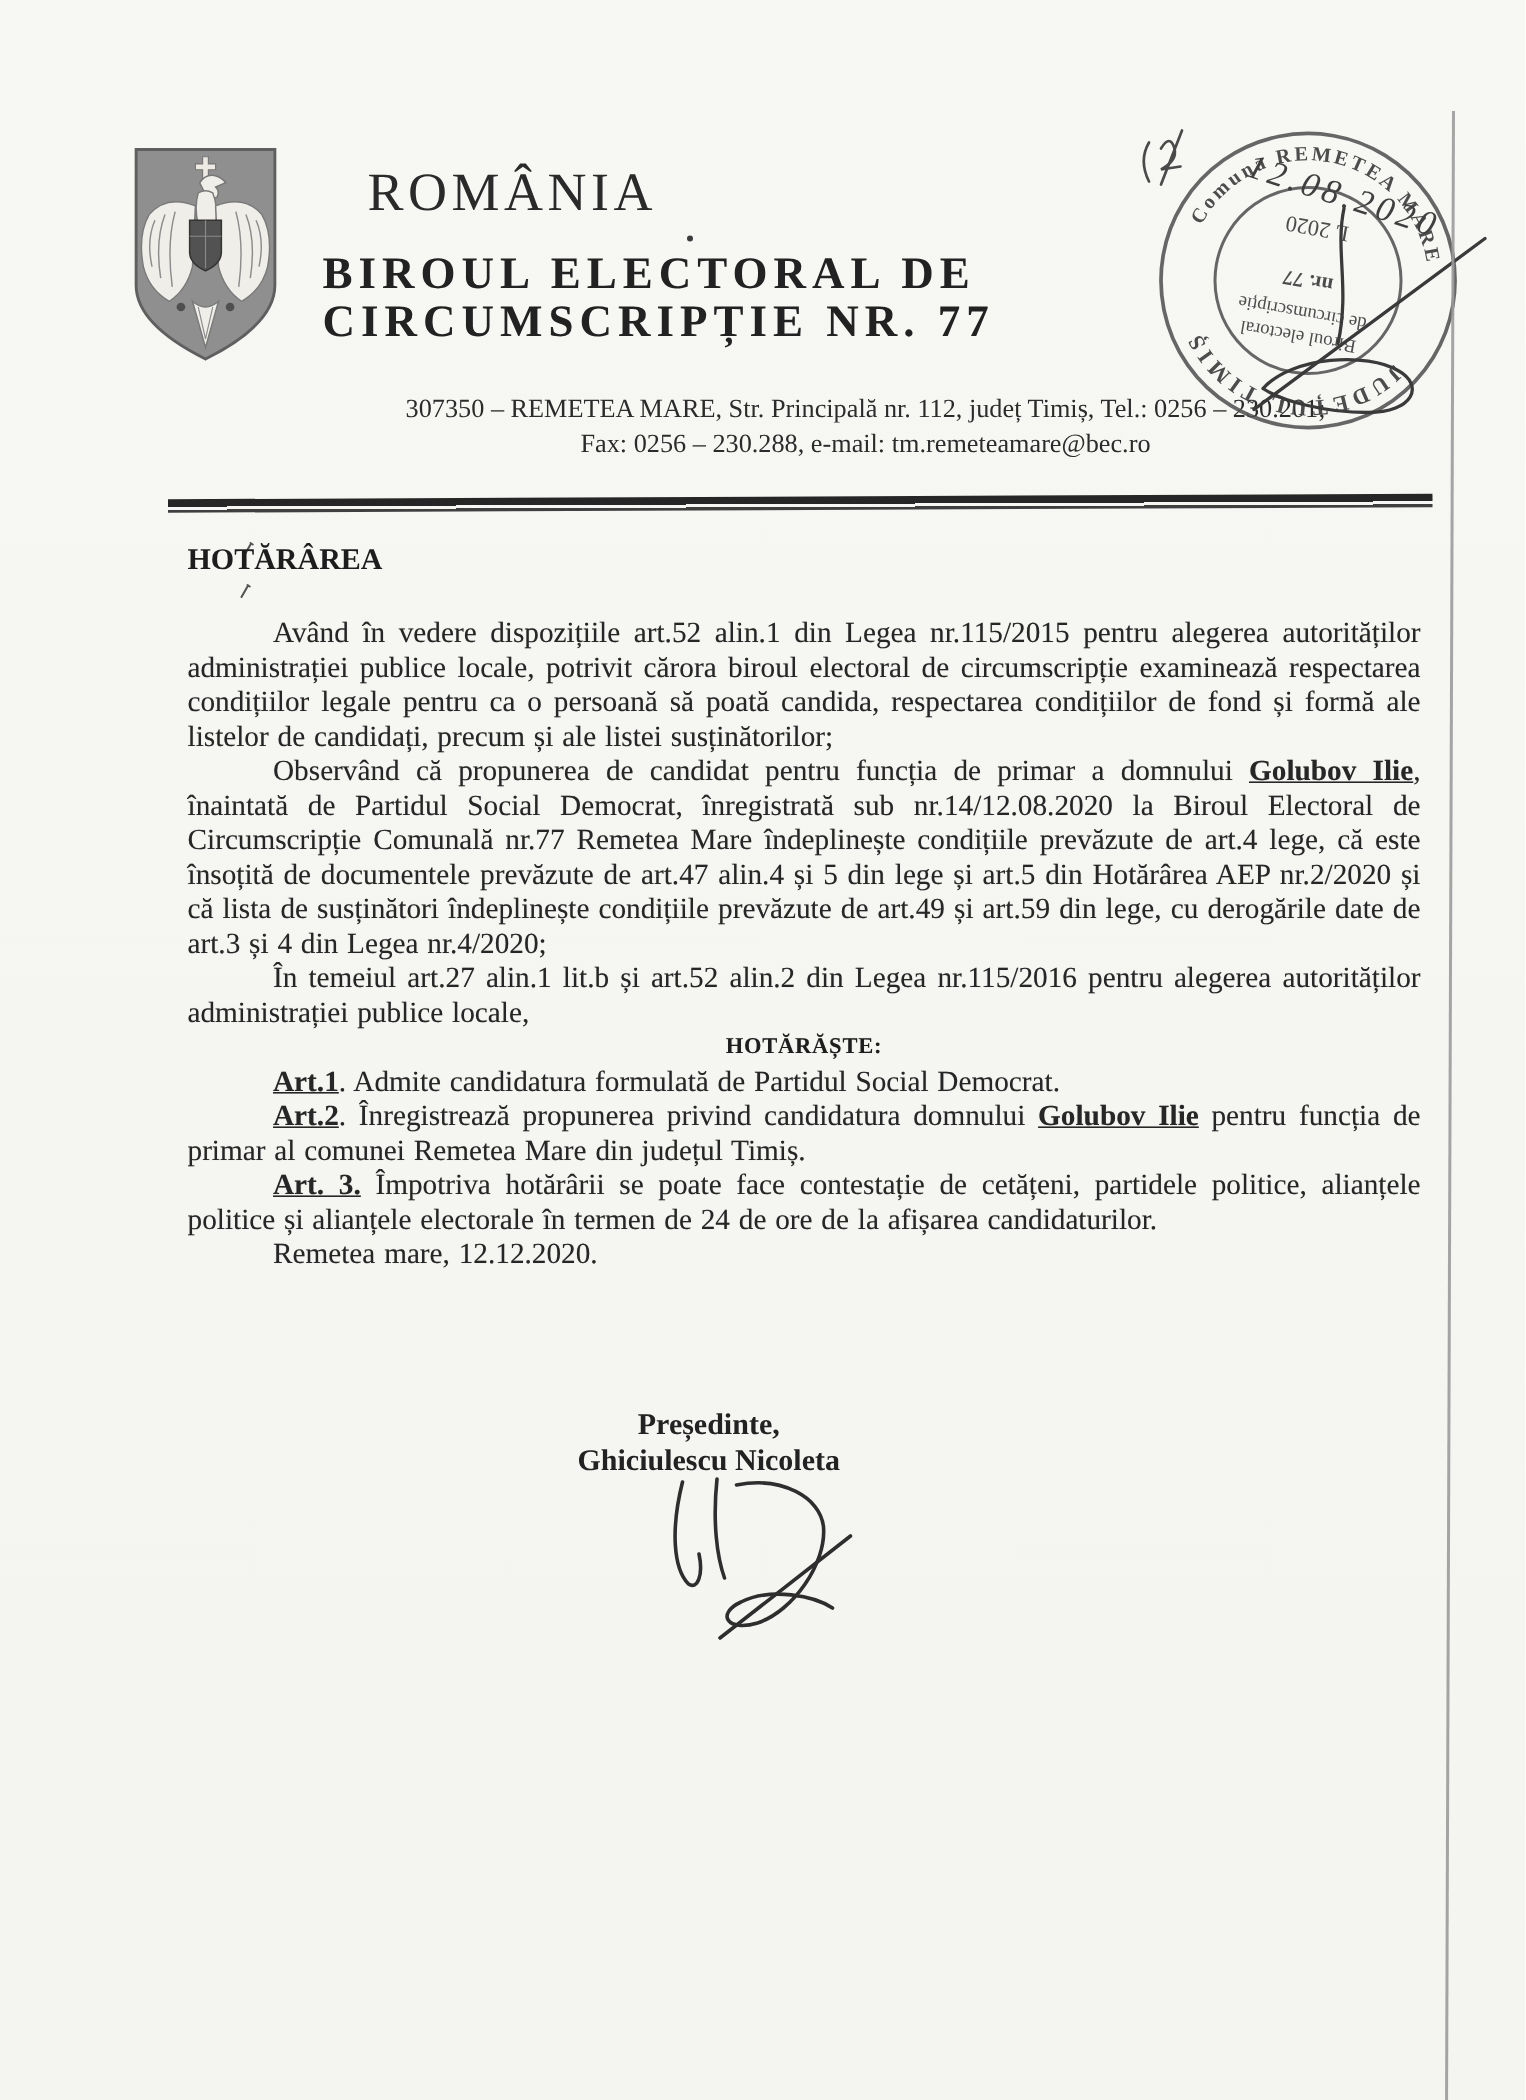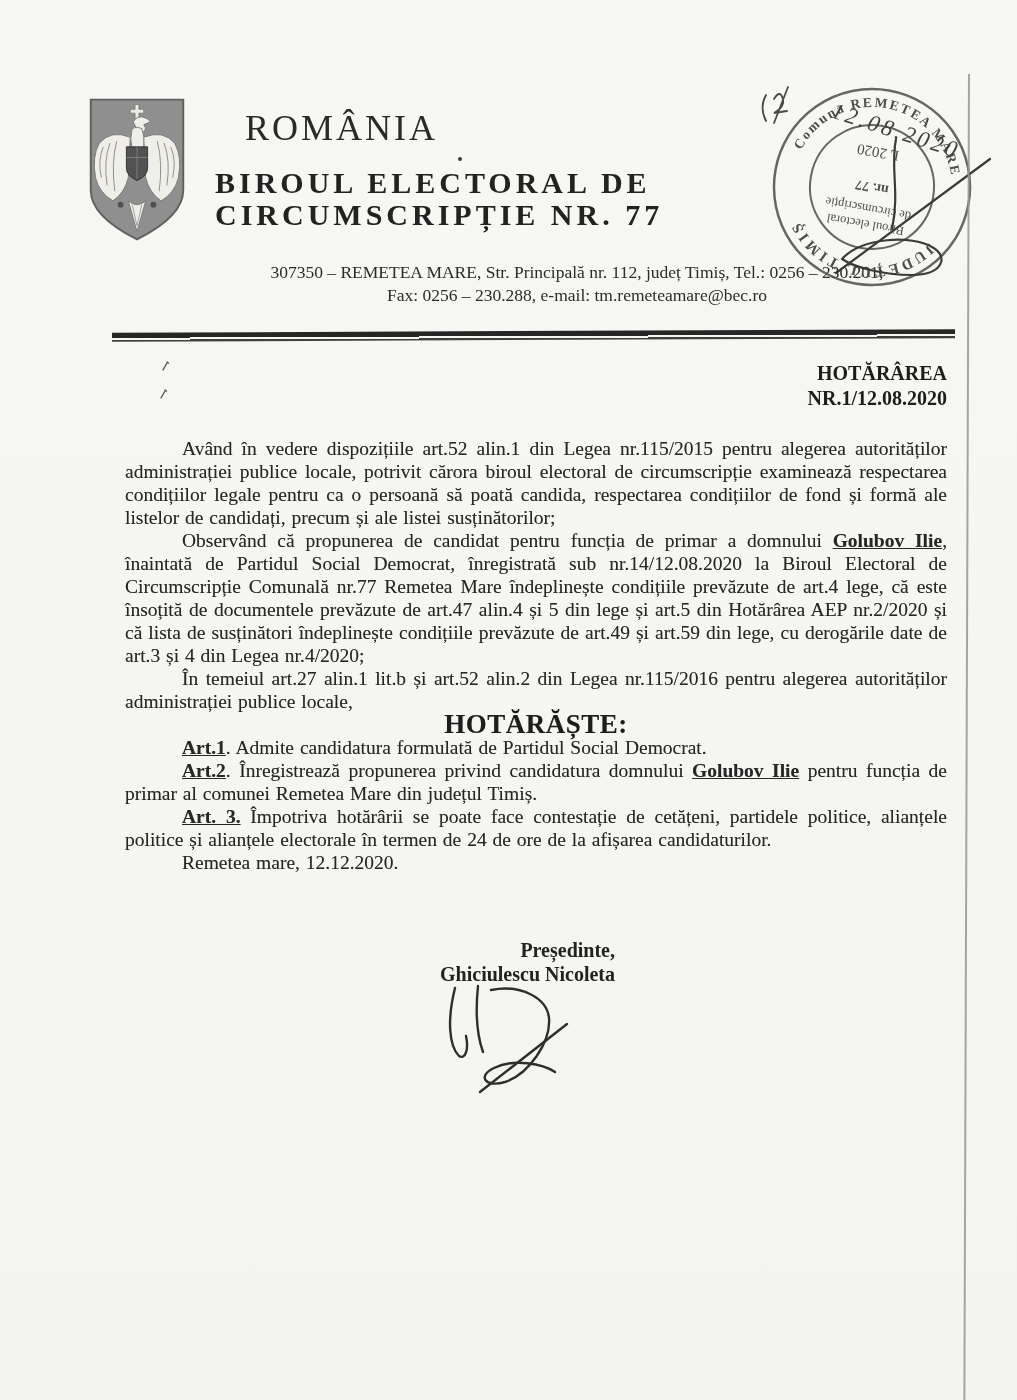--- a/index.html
+++ b/index.html
@@ -24,36 +24,36 @@
   .address{
     left:147px;top:261px;width:860px;text-align:center;
     font-size:17.5px;line-height:22.5px;color:#2b2b2b;
   }
   .rule{
     left:112px;top:331px;width:843px;height:9px;
     background:linear-gradient(#262626 0 5px,rgba(0,0,0,0) 5px 7px,#3f3f3f 7px 9px);
     transform:rotate(-0.25deg);
   }
   .doc-title{
-    left:125px;top:361px;width:822px;text-align:right;
+    left:125px;top:361px;width:822px;text-align:left;
     font-size:20px;font-weight:bold;line-height:25px;color:#1d1d1d;
   }
   .body-flow{
-    left:125px;top:437px;width:822px;
+    left:125px;top:411px;width:822px;
     font-size:19.5px;line-height:23px;text-align:justify;
     word-spacing:1px;
     text-shadow:0 0 .5px rgba(40,40,40,.35);
   }
   .body-flow p{margin:0;text-indent:57px;}
   .decision-heading{
     margin:26px 0 19px 0;text-align:center;font-weight:bold;
-    font-size:27px;letter-spacing:.5px;text-indent:0 !important;color:#1d1d1d;
+    font-size:15px;letter-spacing:.5px;text-indent:0 !important;color:#1d1d1d;
   }
   .sig-block{
-    left:330px;top:938px;width:285px;text-align:right;
+    left:330px;top:938px;width:285px;text-align:center;
     font-size:20px;font-weight:bold;line-height:24px;color:#222;
   }
   .scan-line{
     left:968px;top:74px;width:2px;height:1326px;background:#9b9b9b;
     transform:rotate(0.2deg);transform-origin:top left;opacity:.9;
   }
   svg{display:block;}
   b{font-weight:bold;text-decoration:underline;}
 </style>
 </head>
@@ -128,21 +128,20 @@
 
   <div class="abs rule"></div>
 
   <svg class="abs" style="left:150px;top:358px;" width="30" height="48" viewBox="0 0 30 48">
     <path d="M13,12 l4,-7 M17,4 l1.5,1" stroke="#555" stroke-width="1.4" fill="none" stroke-linecap="round"></path>
     <path d="M11,40 l4,-7 M15,32 l1.5,1" stroke="#555" stroke-width="1.4" fill="none" stroke-linecap="round"></path>
   </svg>
 
   <div class="abs doc-title">
     <div>HOTĂRÂREA</div>
-    <div>NR.1/12.08.2020</div>
   </div>
 
   <div class="abs body-flow">
     <p><span>Având în vedere dispozițiile art.52 alin.1 din Legea nr.115/2015 pentru alegerea autorităților administrației publice locale, potrivit cărora biroul electoral de circumscripție examinează respectarea condițiilor legale pentru ca o persoană să poată candida, respectarea condițiilor de fond și formă ale listelor de candidați, precum și ale listei susținătorilor;</span></p>
     <p><span>Observând că propunerea de candidat pentru funcția de primar a domnului </span><b>Golubov Ilie</b><span>, înaintată de Partidul Social Democrat, înregistrată sub nr.14/12.08.2020 la Biroul Electoral de Circumscripție Comunală nr.77 Remetea Mare îndeplinește condițiile prevăzute de art.4 lege, că este însoțită de documentele prevăzute de art.47 alin.4 și 5 din lege și art.5 din Hotărârea AEP nr.2/2020 și că lista de susținători îndeplinește condițiile prevăzute de art.49 și art.59 din lege, cu derogările date de art.3 și 4 din Legea nr.4/2020;</span></p>
     <p><span>În temeiul art.27 alin.1 lit.b și art.52 alin.2 din Legea nr.115/2016 pentru alegerea autorităților administrației publice locale,</span></p>
 
     <p class="decision-heading">HOTĂRĂȘTE:</p>
 
     <p><b>Art.1</b><span>. Admite candidatura formulată de Partidul Social Democrat.</span></p>

